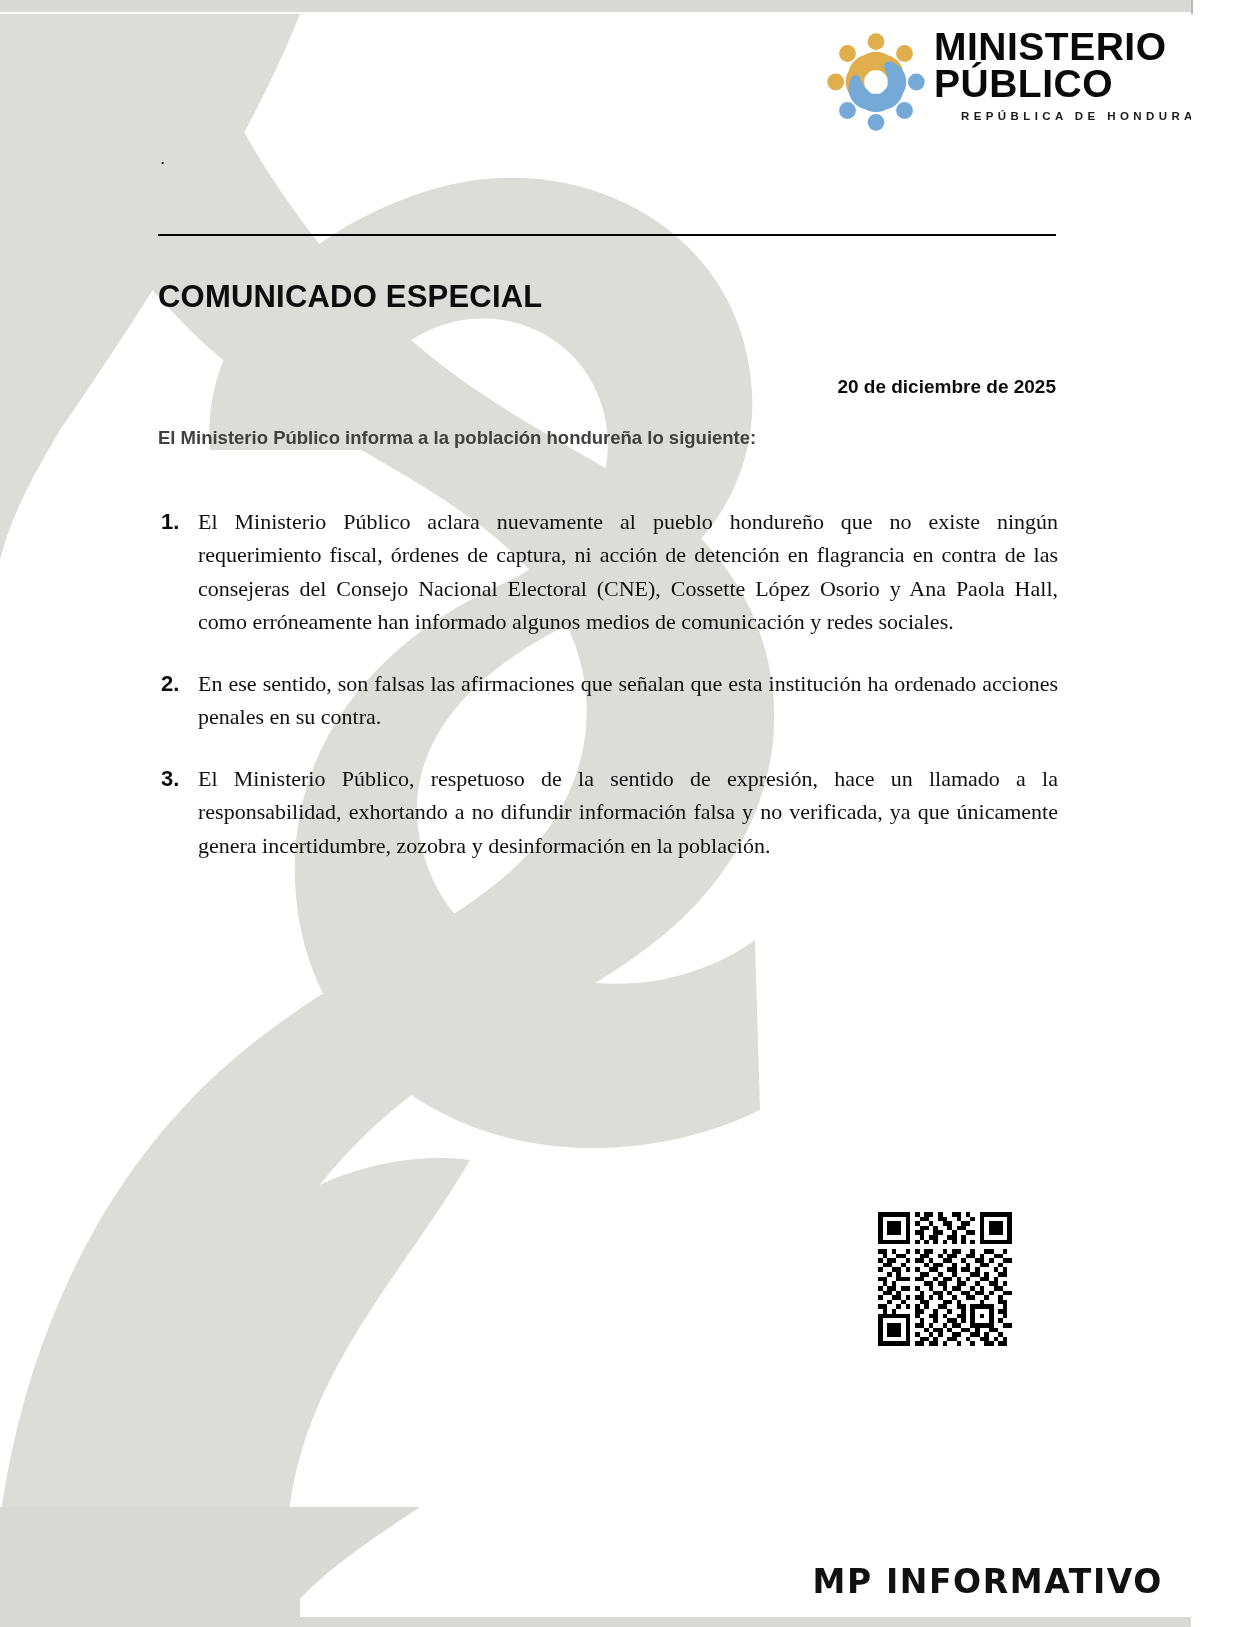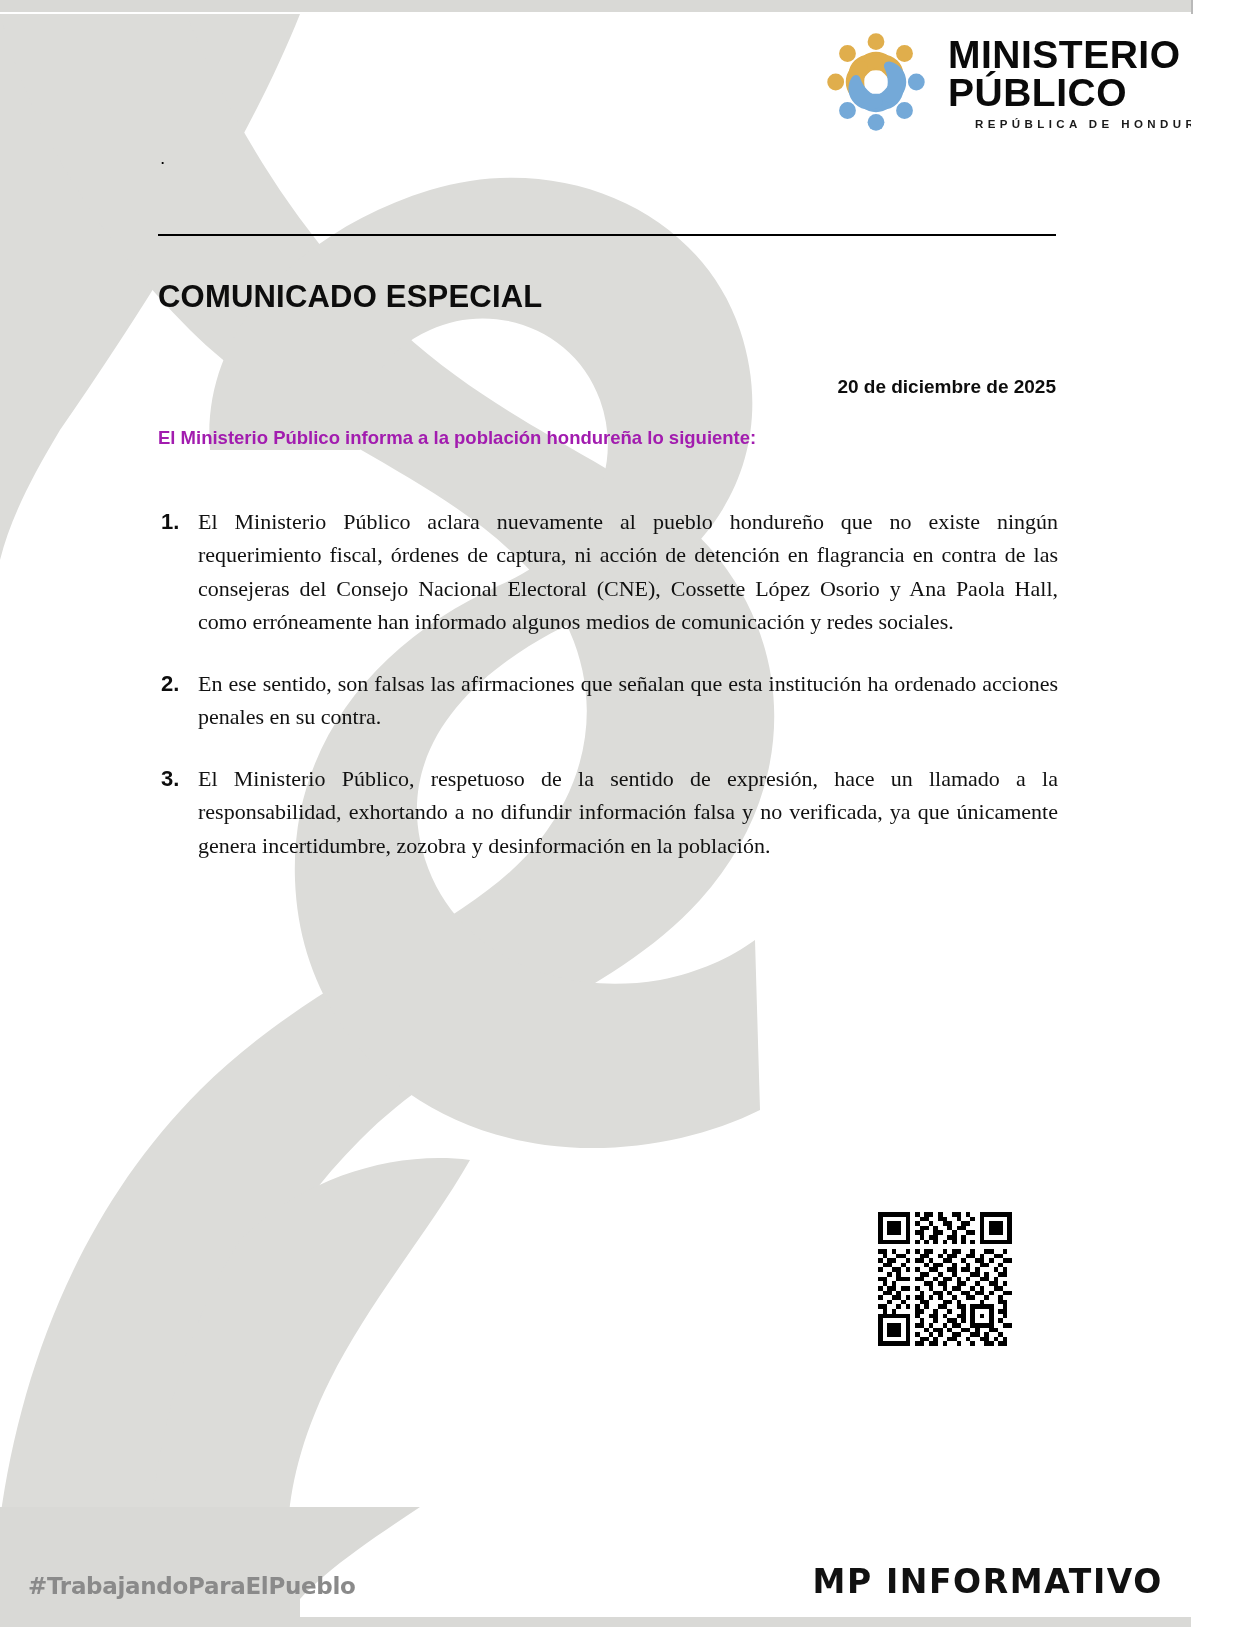--- a/index.html
+++ b/index.html
@@ -90,22 +90,22 @@
     height: 1627px;
     z-index: 3;
   }
 
   
   .logo-block {
     position: absolute;
     top: 26px;
     left: 820px;
     display: flex;
-    align-items: center;
-    gap: 16px;
+    align-items: flex-start;
+    gap: 2px;
   }
   .logo-mark {
     width: 112px;
     height: 112px;
     flex: 0 0 auto;
   }
   .logo-text {
     display: flex;
     flex-direction: column;
     justify-content: center;
@@ -178,21 +178,21 @@
   }
 
   
   .doc-intro {
     position: absolute;
     top: 427px;
     left: 158px;
     width: 900px;
     font-size: 18.5px;
     font-weight: bold;
-    color: #a21caf;
+    color: #404040;
   }
 
   
   .doc-list {
     position: absolute;
     top: 505px;
     left: 158px;
     width: 900px;
   }
   .list-item {
@@ -625,19 +625,18 @@
           <rect x="14" y="28" width="1" height="1"></rect>
             <rect x="17" y="28" width="1" height="1"></rect>
           <rect x="20" y="28" width="1" height="1"></rect>
             <rect x="23" y="28" width="2" height="1"></rect>
           <rect x="26" y="28" width="2" height="1"></rect>
         </g>
       </svg>
     </div>
 
     <div class="hashtags">
-      <div class="hashtag">#TrabajandoParaElPueblo</div>
     </div>
 
     <div class="mp-informativo">MP INFORMATIVO</div>
 
   </div>
 </div>
 
 </body></html>

